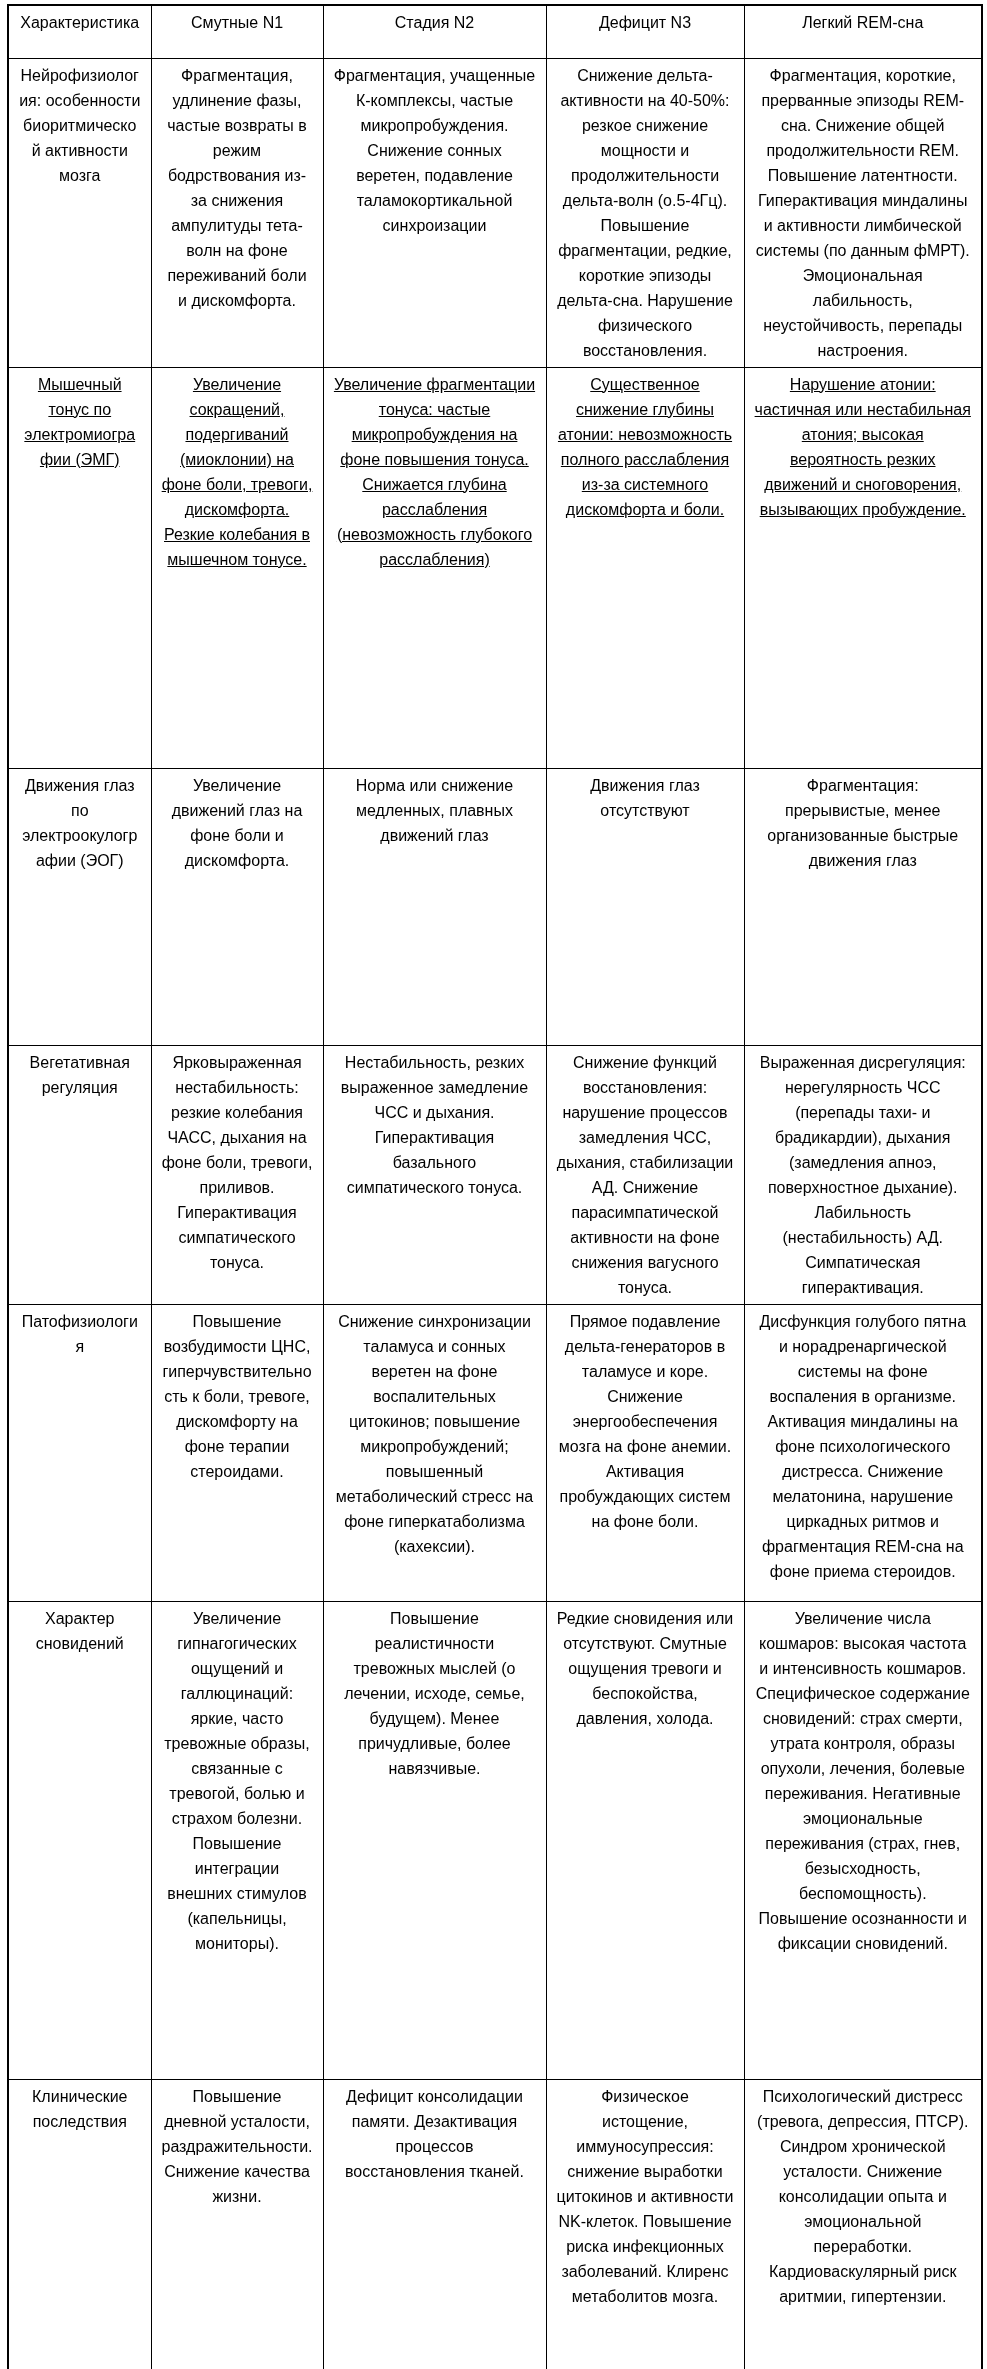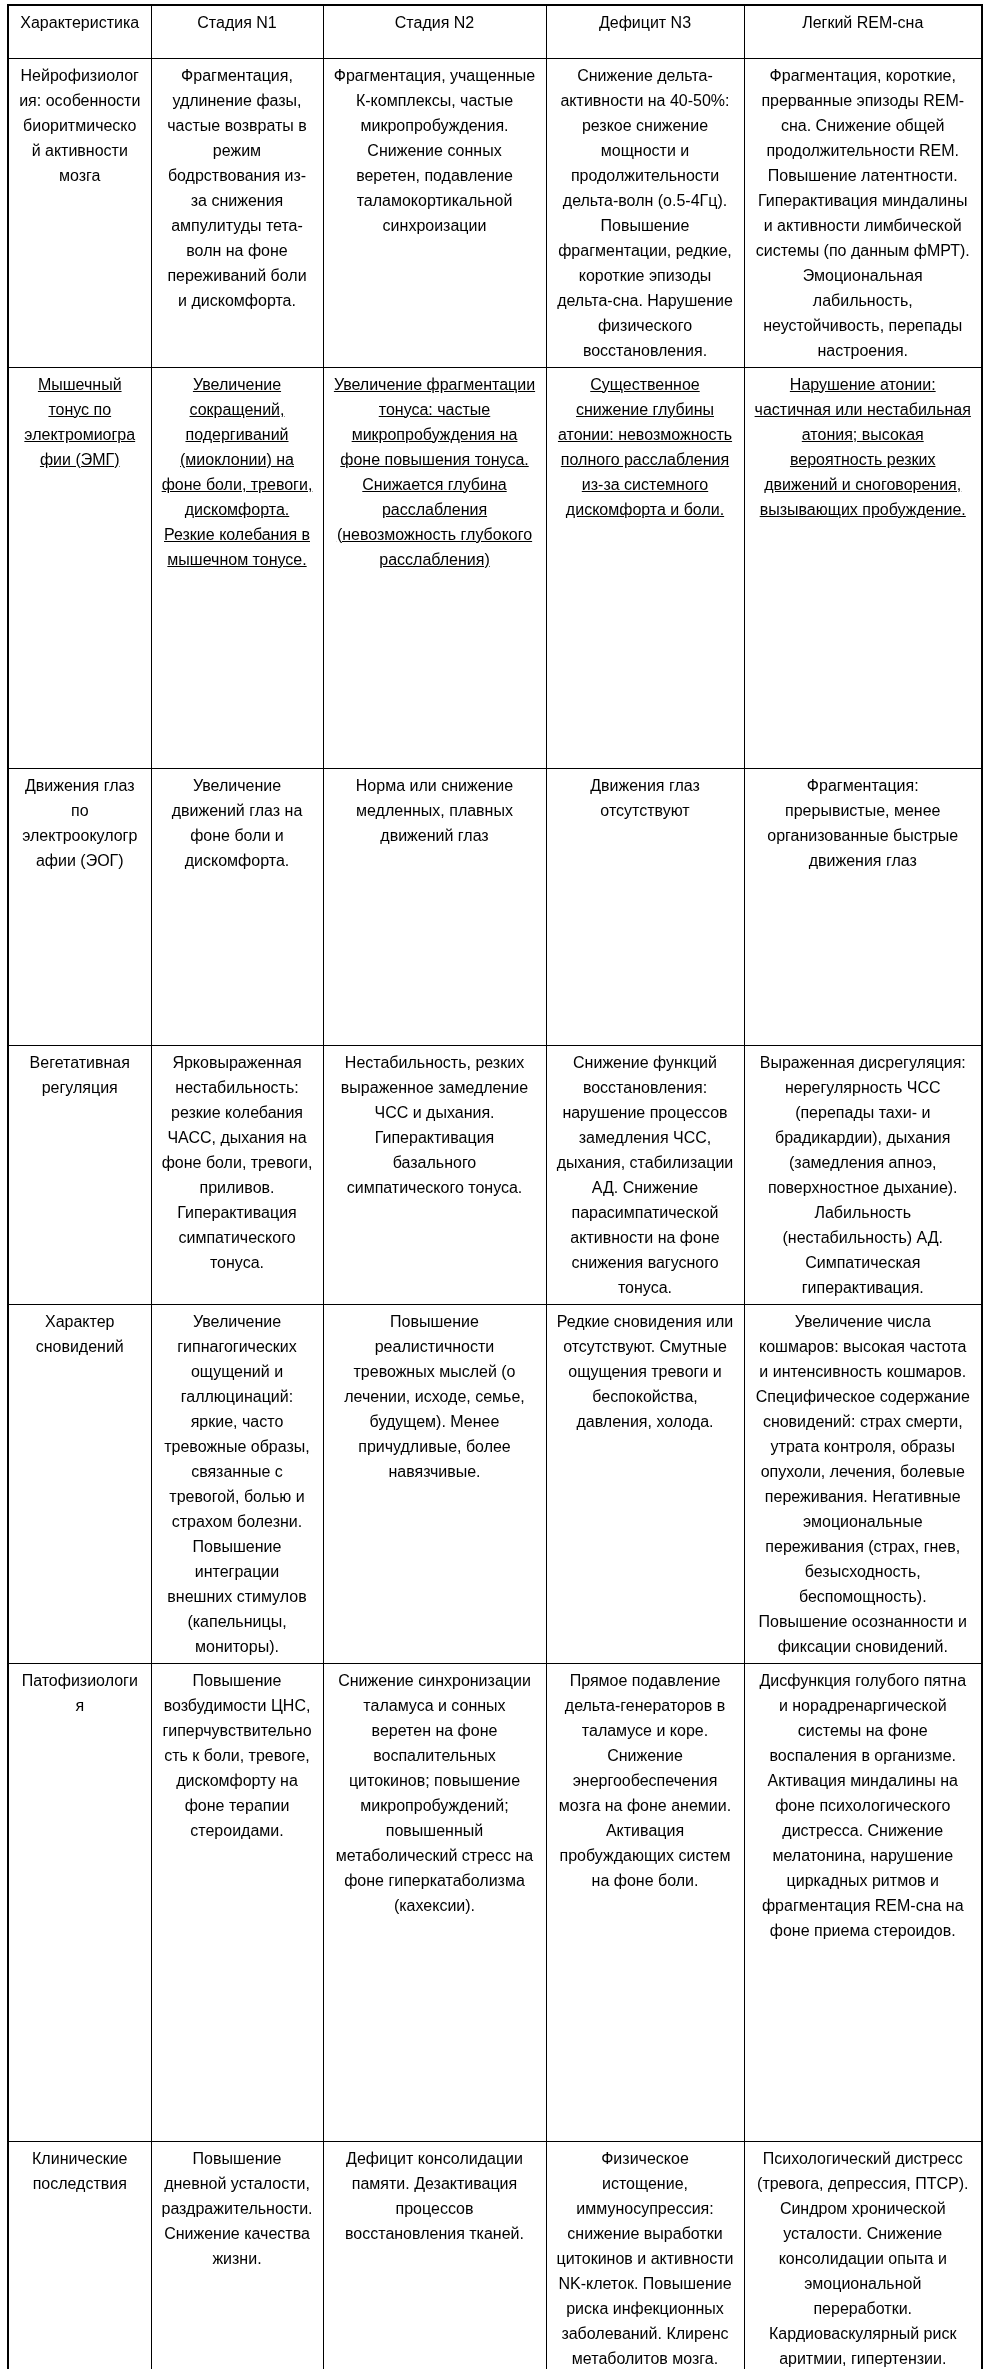--- a/index.html
+++ b/index.html
@@ -59,21 +59,21 @@
     <colgroup>
       <col class="c1">
         <col class="c2">
         <col class="c3">
         <col class="c4">
         <col class="c5">
     </colgroup>
     <thead>
       <tr id="header-row">
           <th>Характеристика</th>
-          <th>Стадия N1</th>
+          <th>Смутные N1</th>
           <th>Стадия N2</th>
           <th>Дефицит N3</th>
           <th>Легкий REM-сна</th>
         </tr>
     </thead>
     <tbody id="table-body">
         <tr>
           <td>Нейрофизиология: особенности биоритмической активности мозга</td>
           <td>Фрагментация, удлинение фазы, частые возвраты в режим бодрствования из-за снижения ампулитуды тета-волн на фоне переживаний боли и дискомфорта.</td>
           <td>Фрагментация, учащенные К-комплексы, частые микропробуждения. Снижение сонных веретен, подавление таламокортикальной синхроизации</td>
@@ -95,32 +95,32 @@
           <td>Фрагментация: прерывистые, менее организованные быстрые движения глаз</td>
         </tr>
         <tr>
           <td>Вегетативная регуляция</td>
           <td>Ярковыраженная нестабильность: резкие колебания ЧАСС, дыхания на фоне боли, тревоги, приливов. Гиперактивация симпатического тонуса.</td>
           <td>Нестабильность, резких выраженное замедление ЧСС и дыхания. Гиперактивация базального симпатического тонуса.</td>
           <td>Снижение функций восстановления: нарушение процессов замедления ЧСС, дыхания, стабилизации АД. Снижение парасимпатической активности на фоне снижения вагусного тонуса.</td>
           <td>Выраженная дисрегуляция: нерегулярность ЧСС (перепады тахи- и брадикардии), дыхания (замедления апноэ, поверхностное дыхание). Лабильность (нестабильность) АД. Симпатическая гиперактивация.</td>
         </tr>
         <tr>
+          <td>Патофизиология</td>
+          <td>Повышение возбудимости ЦНС, гиперчувствительность к боли, тревоге, дискомфорту на фоне терапии стероидами.</td>
+          <td>Снижение синхронизации таламуса и сонных веретен на фоне воспалительных цитокинов; повышение микропробуждений; повышенный метаболический стресс на фоне гиперкатаболизма (кахексии).</td>
+          <td>Прямое подавление дельта-генераторов в таламусе и коре. Снижение энергообеспечения мозга на фоне анемии. Активация пробуждающих систем на фоне боли.</td>
+          <td>Дисфункция голубого пятна и норадренаргической системы на фоне воспаления в организме. Активация миндалины на фоне психологического дистресса. Снижение мелатонина, нарушение циркадных ритмов и фрагментация REM-сна на фоне приема стероидов.</td>
+        </tr>
+        <tr>
           <td>Характер сновидений</td>
           <td>Увеличение гипнагогических ощущений и галлюцинаций: яркие, часто тревожные образы, связанные с тревогой, болью и страхом болезни. Повышение интеграции внешних стимулов (капельницы, мониторы).</td>
           <td>Повышение реалистичности тревожных мыслей (о лечении, исходе, семье, будущем). Менее причудливые, более навязчивые.</td>
           <td>Редкие сновидения или отсутствуют. Смутные ощущения тревоги и беспокойства, давления, холода.</td>
           <td>Увеличение числа кошмаров: высокая частота и интенсивность кошмаров. Специфическое содержание сновидений: страх смерти, утрата контроля, образы опухоли, лечения, болевые переживания. Негативные эмоциональные переживания (страх, гнев, безысходность, беспомощность). Повышение осознанности и фиксации сновидений.</td>
-        </tr>
-        <tr>
-          <td>Патофизиология</td>
-          <td>Повышение возбудимости ЦНС, гиперчувствительность к боли, тревоге, дискомфорту на фоне терапии стероидами.</td>
-          <td>Снижение синхронизации таламуса и сонных веретен на фоне воспалительных цитокинов; повышение микропробуждений; повышенный метаболический стресс на фоне гиперкатаболизма (кахексии).</td>
-          <td>Прямое подавление дельта-генераторов в таламусе и коре. Снижение энергообеспечения мозга на фоне анемии. Активация пробуждающих систем на фоне боли.</td>
-          <td>Дисфункция голубого пятна и норадренаргической системы на фоне воспаления в организме. Активация миндалины на фоне психологического дистресса. Снижение мелатонина, нарушение циркадных ритмов и фрагментация REM-сна на фоне приема стероидов.</td>
         </tr>
         <tr>
           <td>Клинические последствия</td>
           <td>Повышение дневной усталости, раздражительности. Снижение качества жизни.</td>
           <td>Дефицит консолидации памяти. Дезактивация процессов восстановления тканей.</td>
           <td>Физическое истощение, иммуносупрессия: снижение выработки цитокинов и активности NK-клеток. Повышение риска инфекционных заболеваний. Клиренс метаболитов мозга.</td>
           <td>Психологический дистресс (тревога, депрессия, ПТСР). Синдром хронической усталости. Снижение консолидации опыта и эмоциональной переработки. Кардиоваскулярный риск аритмии, гипертензии.</td>
         </tr>
       </tbody>
   </table>

